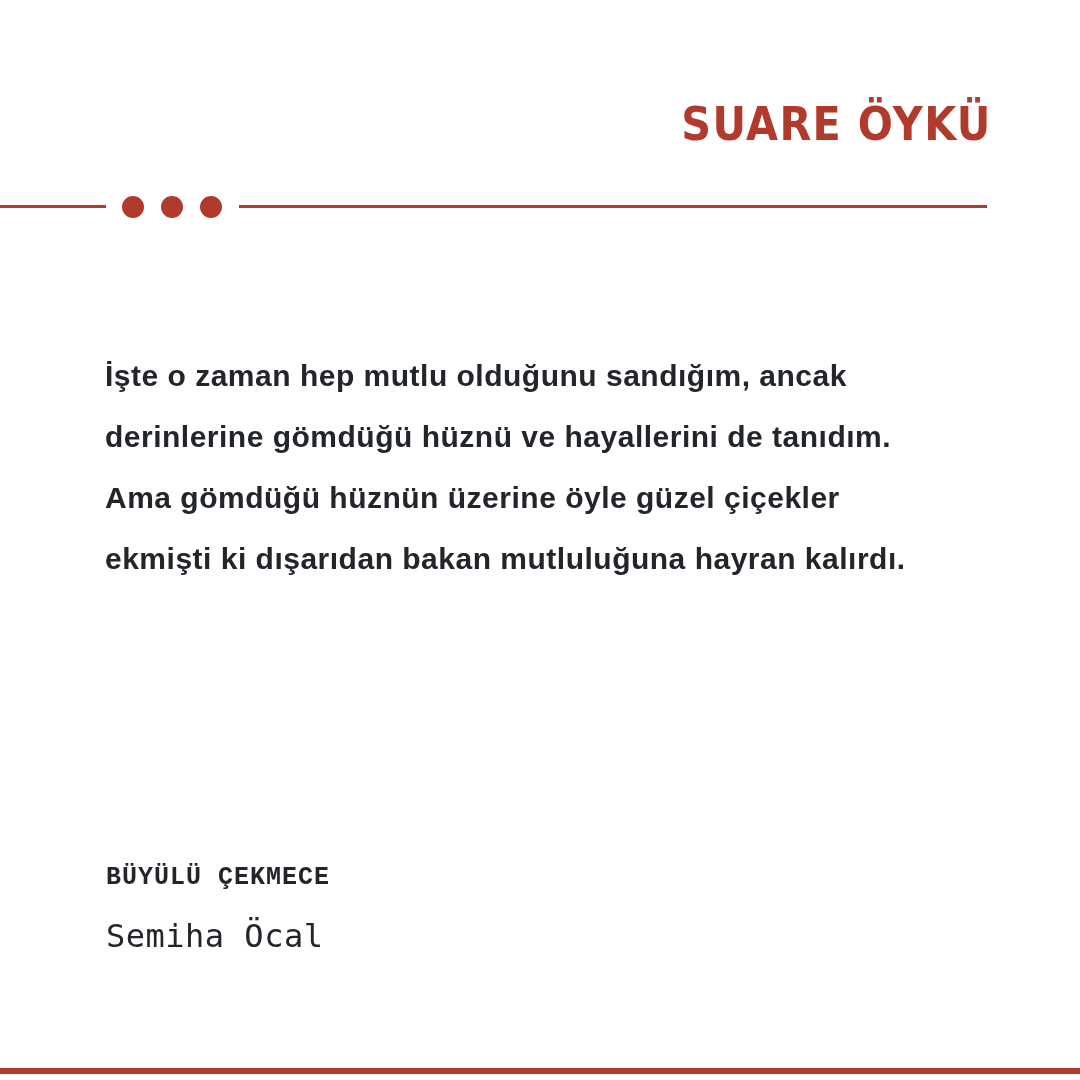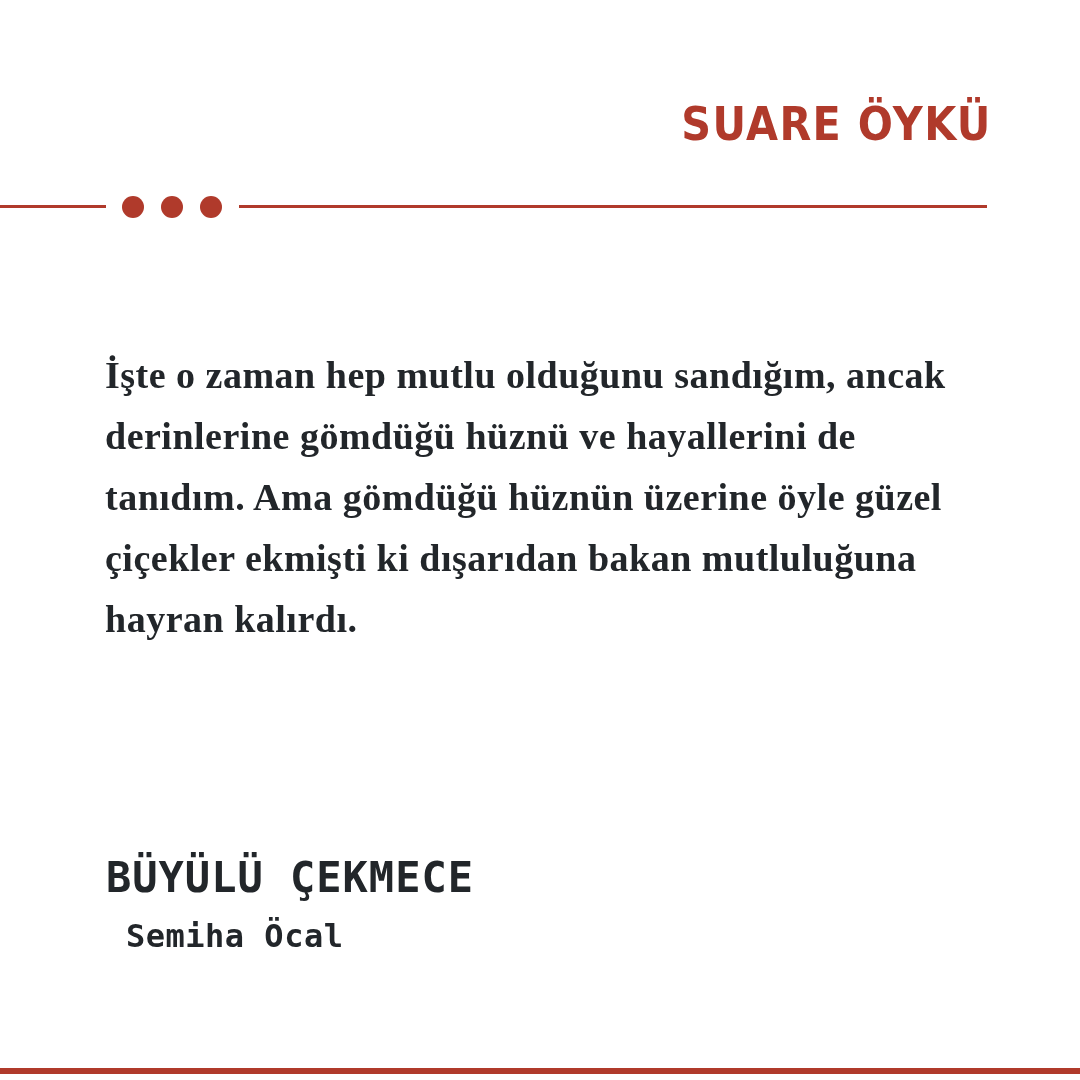--- a/index.html
+++ b/index.html
@@ -81,50 +81,50 @@
     border-radius: 50%;
     background: #b03a2b;
   }
 
   
   .quote {
     position: absolute;
     left: 105px;
     top: 345px;
     width: 845px;
-    font-family: Liberation Serif, serif;
+    font-family: Liberation Sans, sans-serif;
     font-weight: bold;
-    font-size: 38px;
+    font-size: 30px;
     line-height: 61px;
     color: #22262a;
     letter-spacing: 0.5px;
     white-space: pre-wrap;
   }
 
   
   .attribution {
     position: absolute;
     left: 106px;
     top: 855px;
     font-family: "DejaVu Sans Mono", monospace;
     color: #22262a;
   }
   .book-title {
     font-weight: bold;
-    font-size: 42px;
+    font-size: 25px;
     letter-spacing: 1px;
     line-height: 46px;
+    font-family: Liberation Mono, monospace;
   }
   .author {
-    font-weight: bold;
+    font-weight: normal;
     font-size: 32px;
     letter-spacing: 0.5px;
     line-height: 46px;
     margin-top: 12px;
-    margin-left: 20px;
   }
 
   
   .footer-rule {
     position: absolute;
     left: 0;
     bottom: 6px;
     width: 1080px;
     height: 6px;
     background: #b03a2b;

